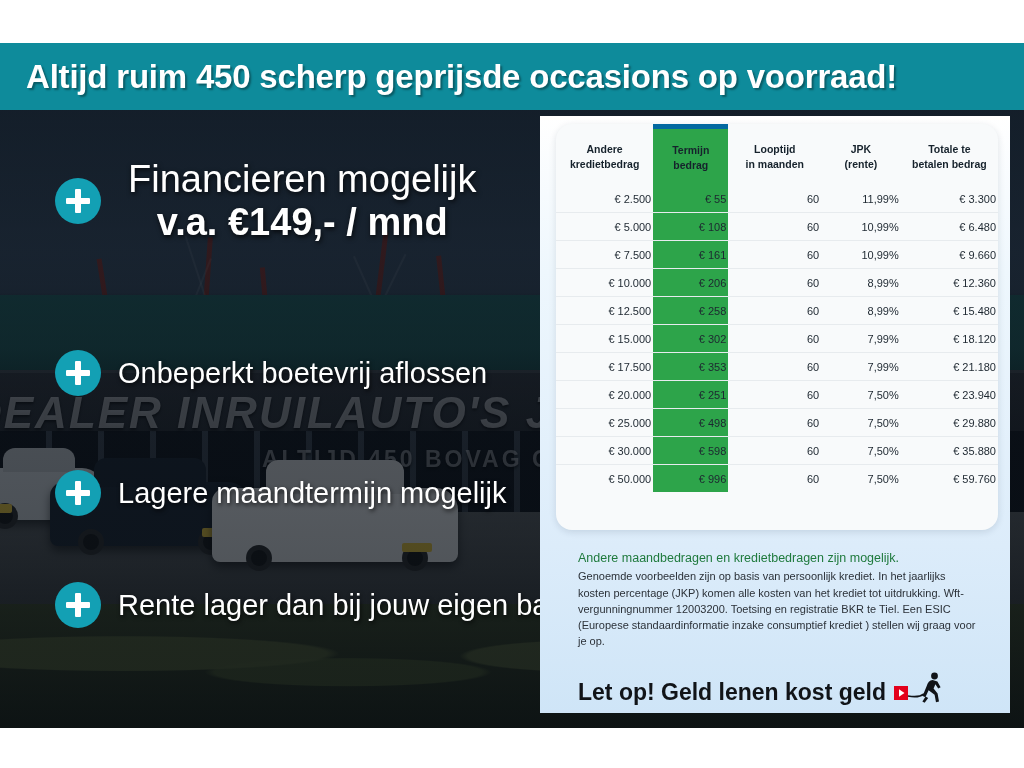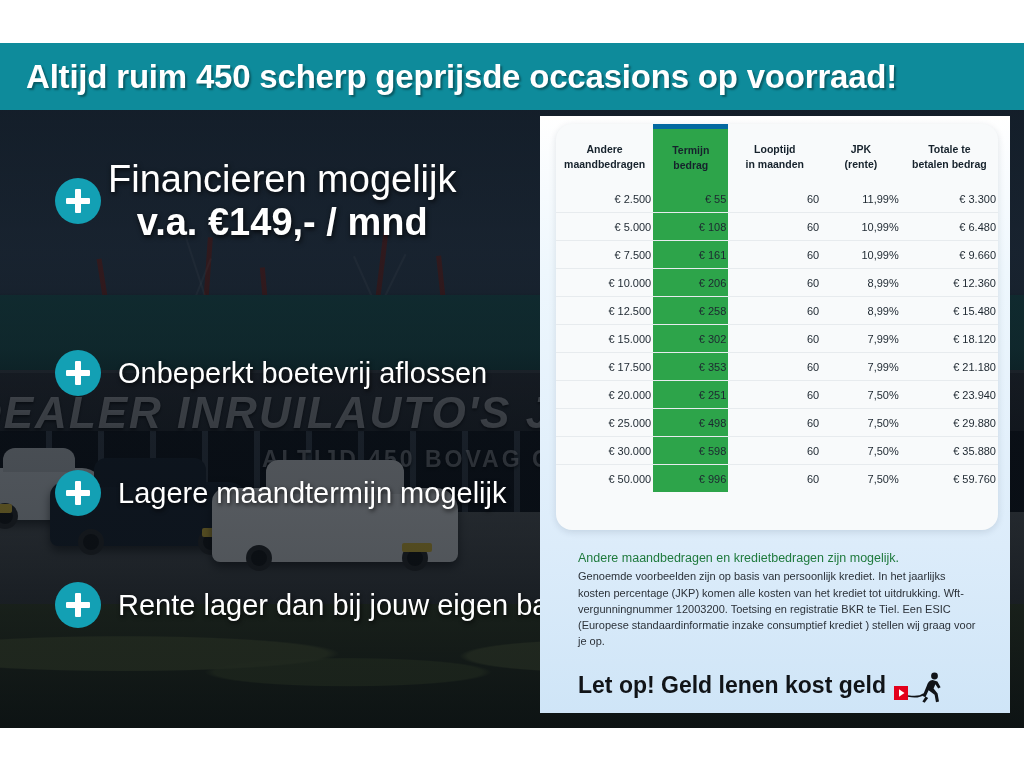--- a/index.html
+++ b/index.html
@@ -145,21 +145,21 @@
   .plus::after  { top: 50%; left: 11px; height: 6px; width: 24px; margin-top: -3px; }
 
   .btext {
     margin-left: 17px;
     color: #ffffff;
     font-size: 29px;
     white-space: nowrap;
     text-shadow: 1px 2px 4px rgba(0,0,0,.75);
   }
   #b0 { left: 55px; top: 48px; }
-  #b0-lines { margin-left: 7px; }
+  #b0-lines { margin-left: 27px; }
   #b0-l1 {
     color:#fff; font-size: 38px; white-space: nowrap; line-height: 1.12;
     text-shadow: 1px 2px 5px rgba(0,0,0,.8);
   }
   #b0-l2 {
     color:#fff; font-size: 38px; font-weight: bold; white-space: nowrap; line-height: 1.15;
     text-align: center;
     text-shadow: 1px 2px 5px rgba(0,0,0,.8);
   }
   #b1 { left: 55px; top: 240px; }
@@ -209,21 +209,21 @@
   #disclaimer { position: absolute; left: 38px; top: 434px; width: 400px; }
   #disc-title {
     color: #1f7a3d; font-size: 12.5px; font-weight: normal;
     margin-bottom: 2px; line-height: 1.3;
   }
   #disc-body {
     color: #2b3138; font-size: 11px; line-height: 1.48;
   }
   #warning {
     position: absolute; left: 38px; top: 556px;
-    display: flex; align-items: flex-start;
+    display: flex; align-items: flex-end;
   }
   #warn-text {
     color: #111418; font-size: 23px; font-weight: bold; white-space: nowrap;
   }
   #afm-icon { margin-left: 8px; display: flex; align-items: flex-end; }
 </style>
 </head>
 <body>
 
 <div id="stage">
@@ -312,21 +312,21 @@
           <col class="col-credit">
             <col class="col-term">
             <col class="col-months">
           <col class="col-jpk">
             <col class="col-total">
         </colgroup>
         <thead>
           <tr>
               <th>
                 <div>Andere</div>
-                <div>maandbedragen</div>
+                <div>kredietbedrag</div>
               </th>
               <th class="hl">
                 <div>Termijn</div>
                 <div>bedrag</div>
               </th>
               <th>
                 <div>Looptijd</div>
                 <div>in maanden</div>
               </th>
               <th>

